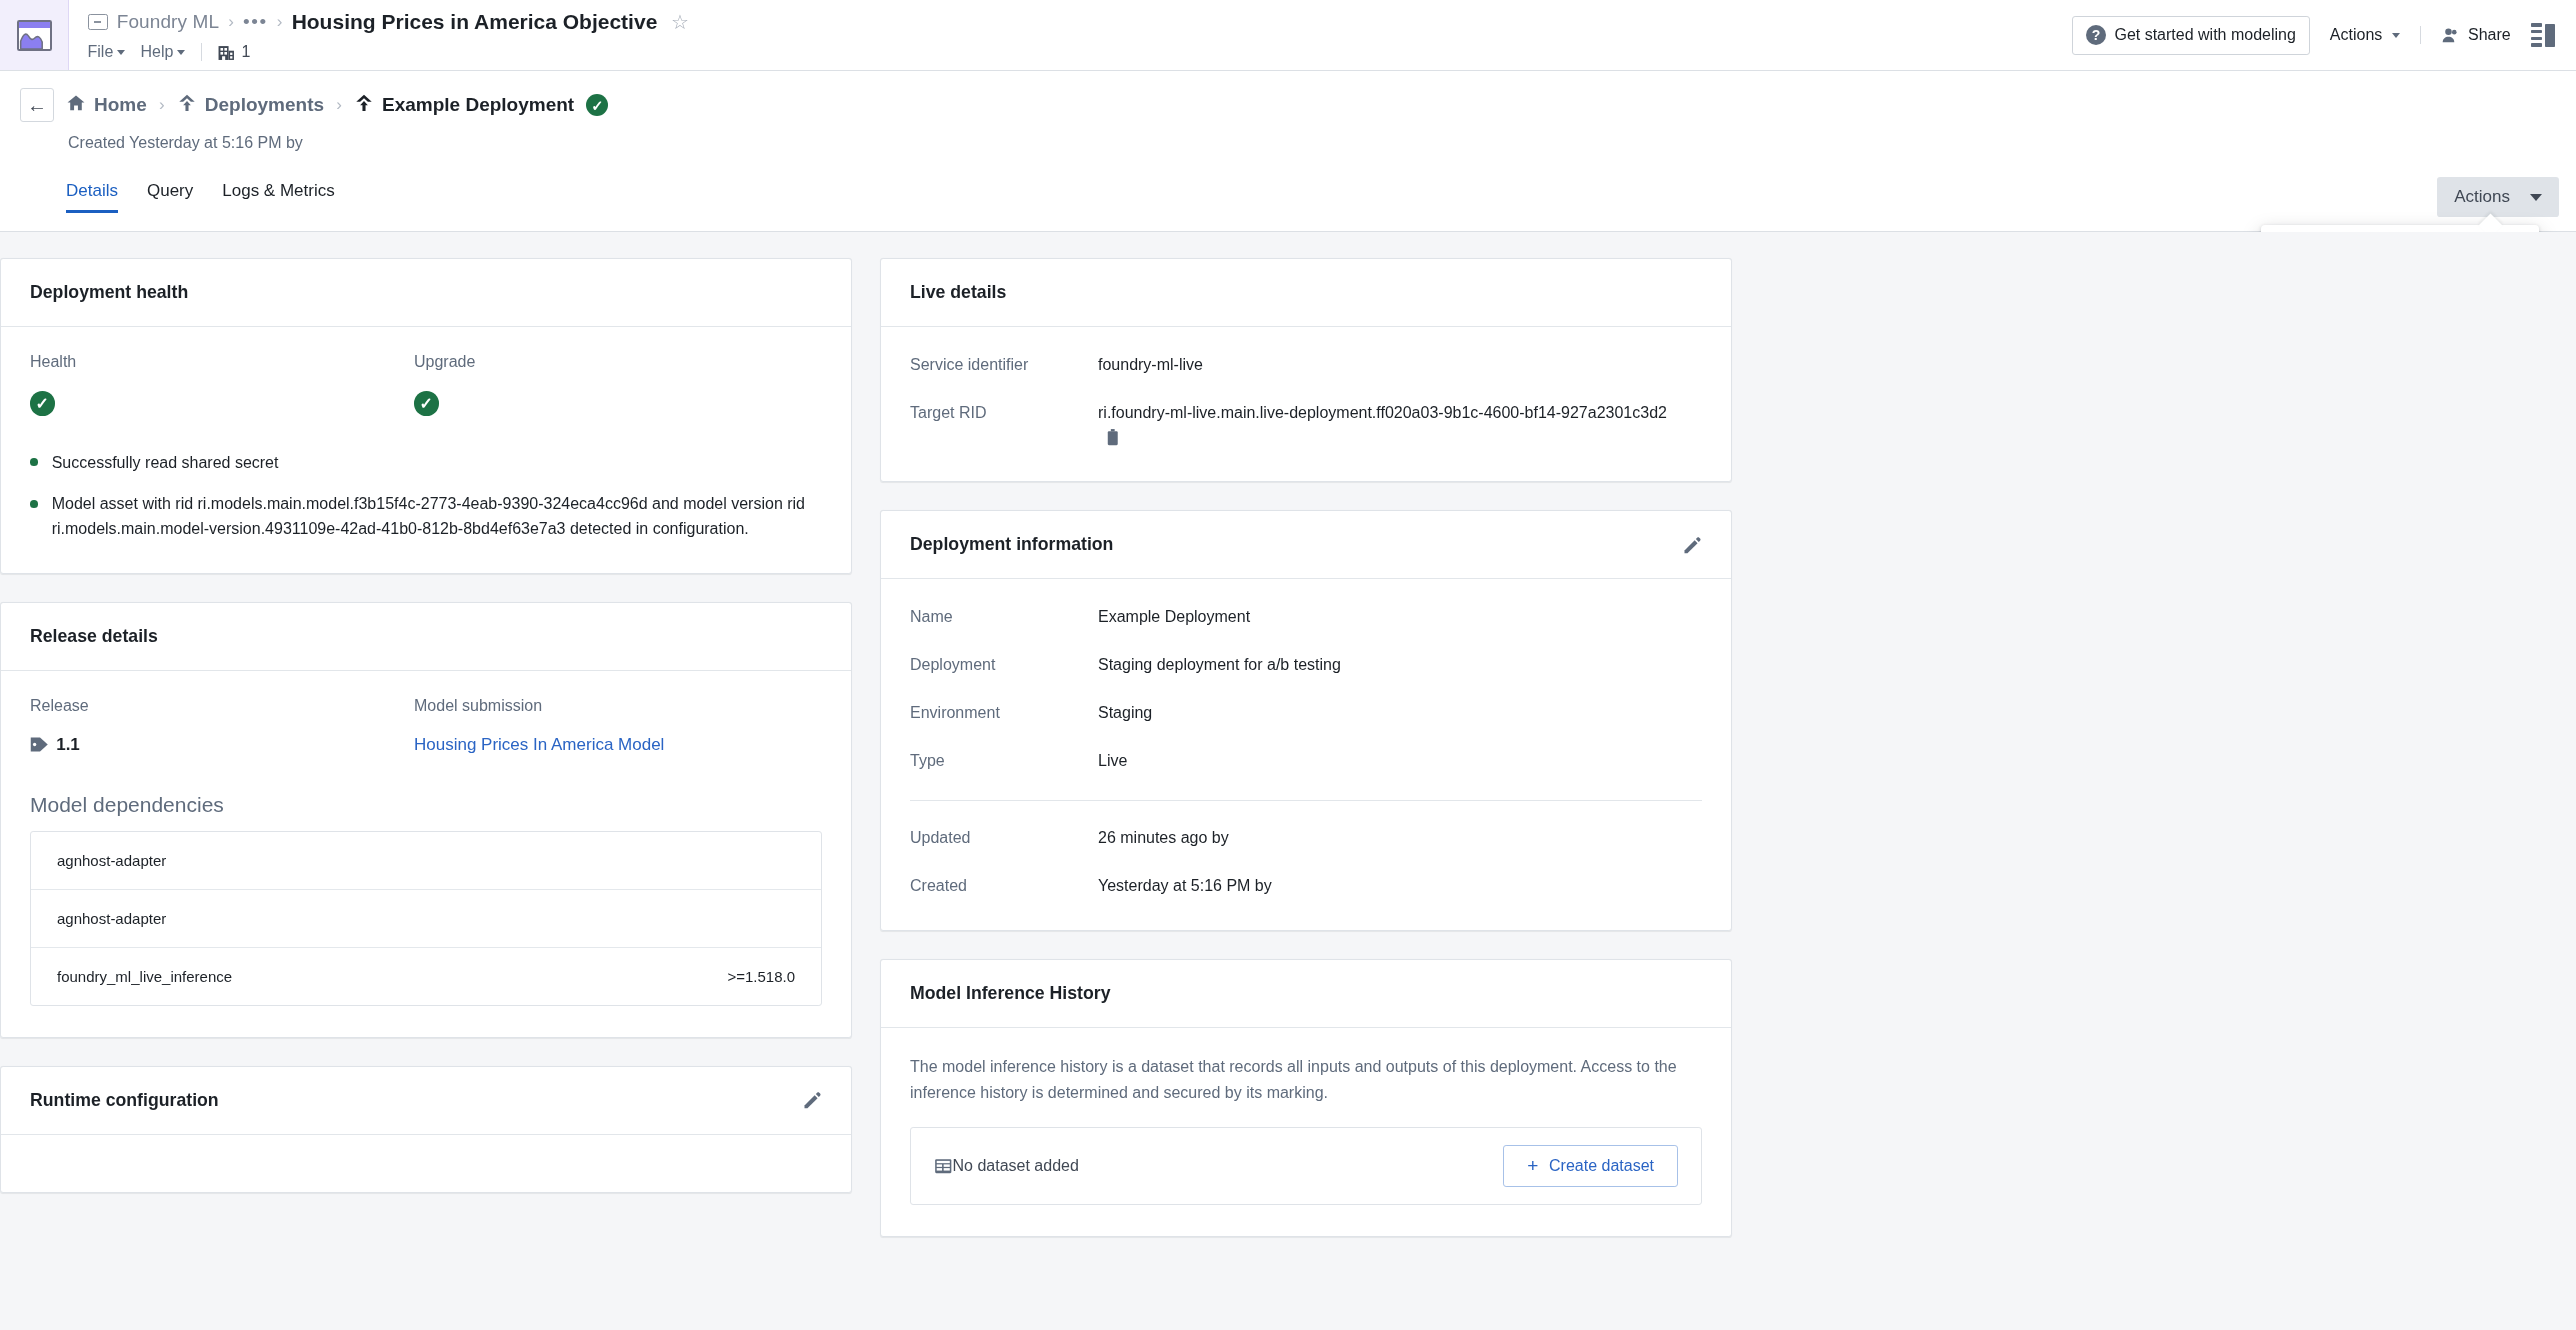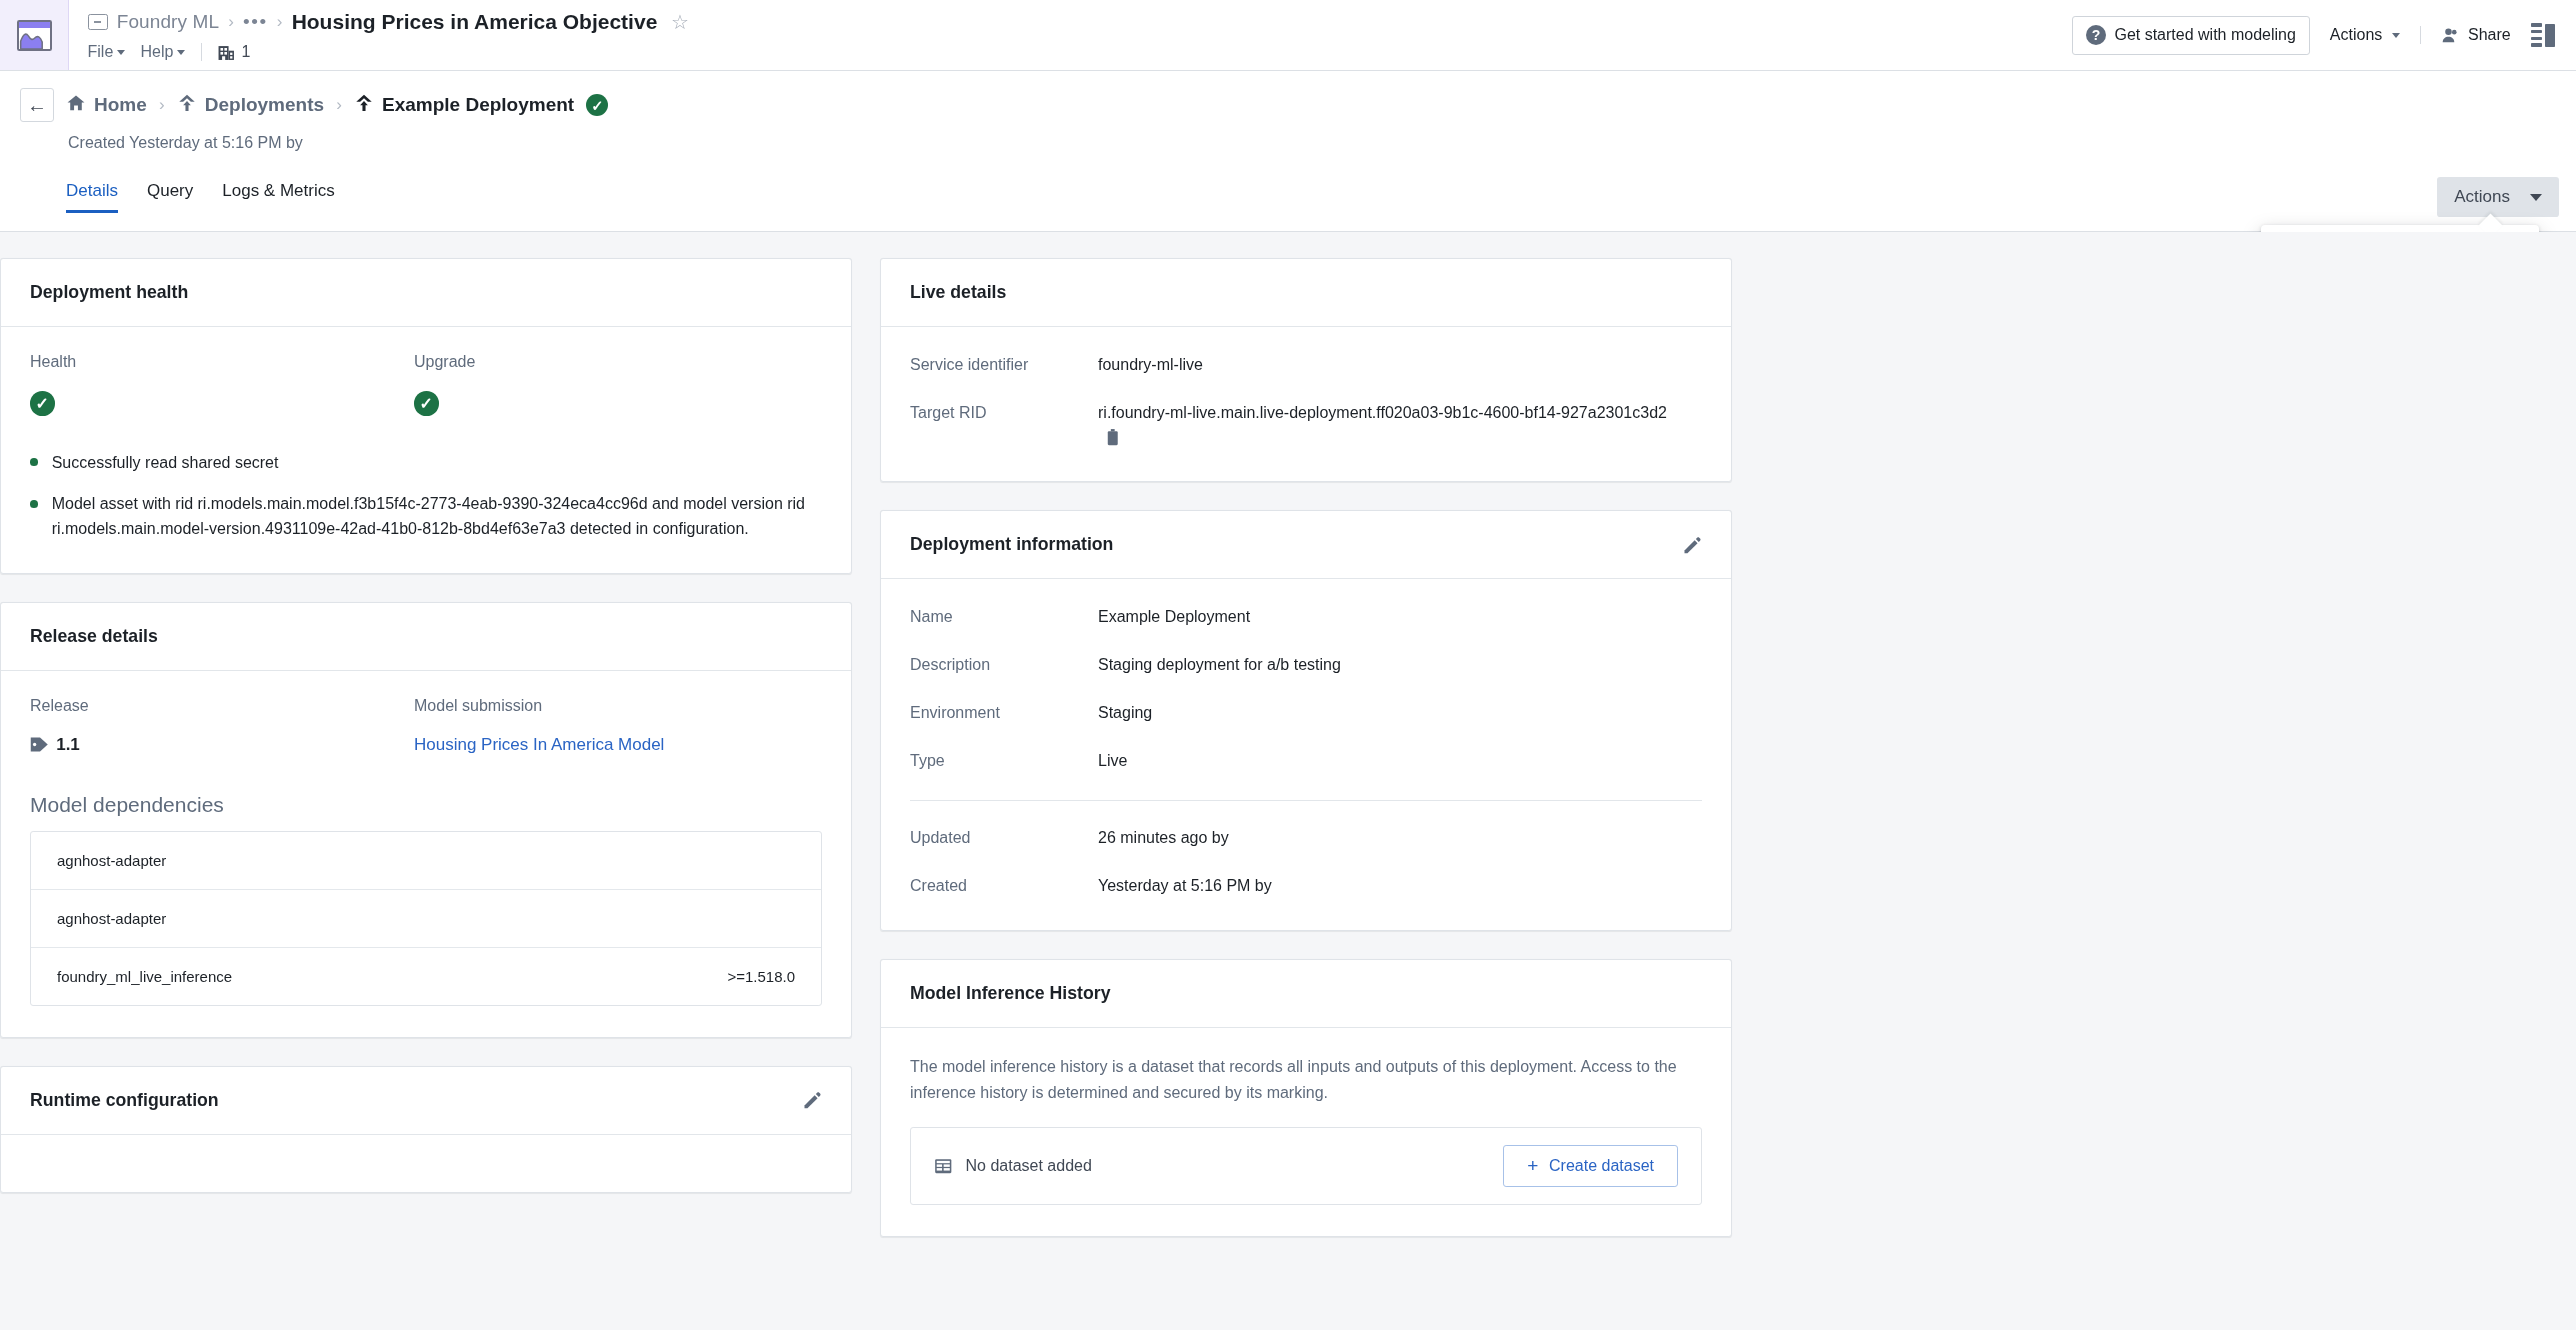--- a/index.html
+++ b/index.html
@@ -107,21 +107,21 @@
   .kv { display:flex; align-items:flex-start; margin-bottom:23px;}
   .kv:last-child{ margin-bottom:0; }
   .kv .k { width:188px; flex:0 0 188px; font-size:16px; color:#5f6b7c; line-height:1.45;}
   .kv .v { font-size:16px; color:#1c2127; line-height:1.55; max-width:584px;}
   .copy-ico{display:inline-block;width:11.5px;height:17px;vertical-align:-3.1px;margin-left:9.2px;cursor:pointer;}
   .hr { height:0.8px; background:#e2e6ea; margin:26px 0 26px 0;}
 
   
   .mih-text { font-size:16px; color:#5f6b7c; line-height:1.6; max-width:769px; }
   .mih-box { margin-top:21.5px; border:0.8px solid #dfe3e8; border-radius:3.1px; display:flex; align-items:center; justify-content:space-between; padding:17px 23px;}
-  .mih-left { display:flex; align-items:center; gap:13px; font-size:16px; color:#404854;}
+  .mih-left { display:flex; align-items:center; gap:0; font-size:16px; color:#404854;}
   .grid-ico{width:18.5px;height:18.5px;flex:0 0 18.5px;}
   .btn-create { display:flex; align-items:center; gap:10.8px; border:0.8px solid #a7c1e8; border-radius:3.1px; background:#fff; color:#2a64c4; font-size:16px; padding:10.8px 23px; cursor:pointer;}
   .plus { font-size:19px; line-height:1; }
 </style>
 </head>
 <body>
 
 <div class="appbar">
   <div class="logo-cell">
     <div class="logo-mark">
@@ -374,21 +374,21 @@
               <path d="M3 18.5 L15.2 6.3 L18.7 9.8 L6.5 22 H3 Z" fill="#5f6b7c"></path>
               <path d="M16.6 4.9 L18.2 3.3 C19 2.5 20 2.6 20.7 3.3 L21.7 4.3 C22.4 5 22.5 6 21.7 6.8 L20.1 8.4 Z" fill="#5f6b7c"></path>
             </svg>
         </div>
         <div class="card-body">
           <div class="kv">
             <span class="k">Name</span>
             <span class="v">Example Deployment</span>
           </div>
           <div class="kv">
-            <span class="k">Description</span>
+            <span class="k">Deployment</span>
             <span class="v">Staging deployment for a/b testing</span>
           </div>
           <div class="kv">
             <span class="k">Environment</span>
             <span class="v">Staging</span>
           </div>
           <div class="kv">
             <span class="k">Type</span>
             <span class="v">Live</span>
           </div>

